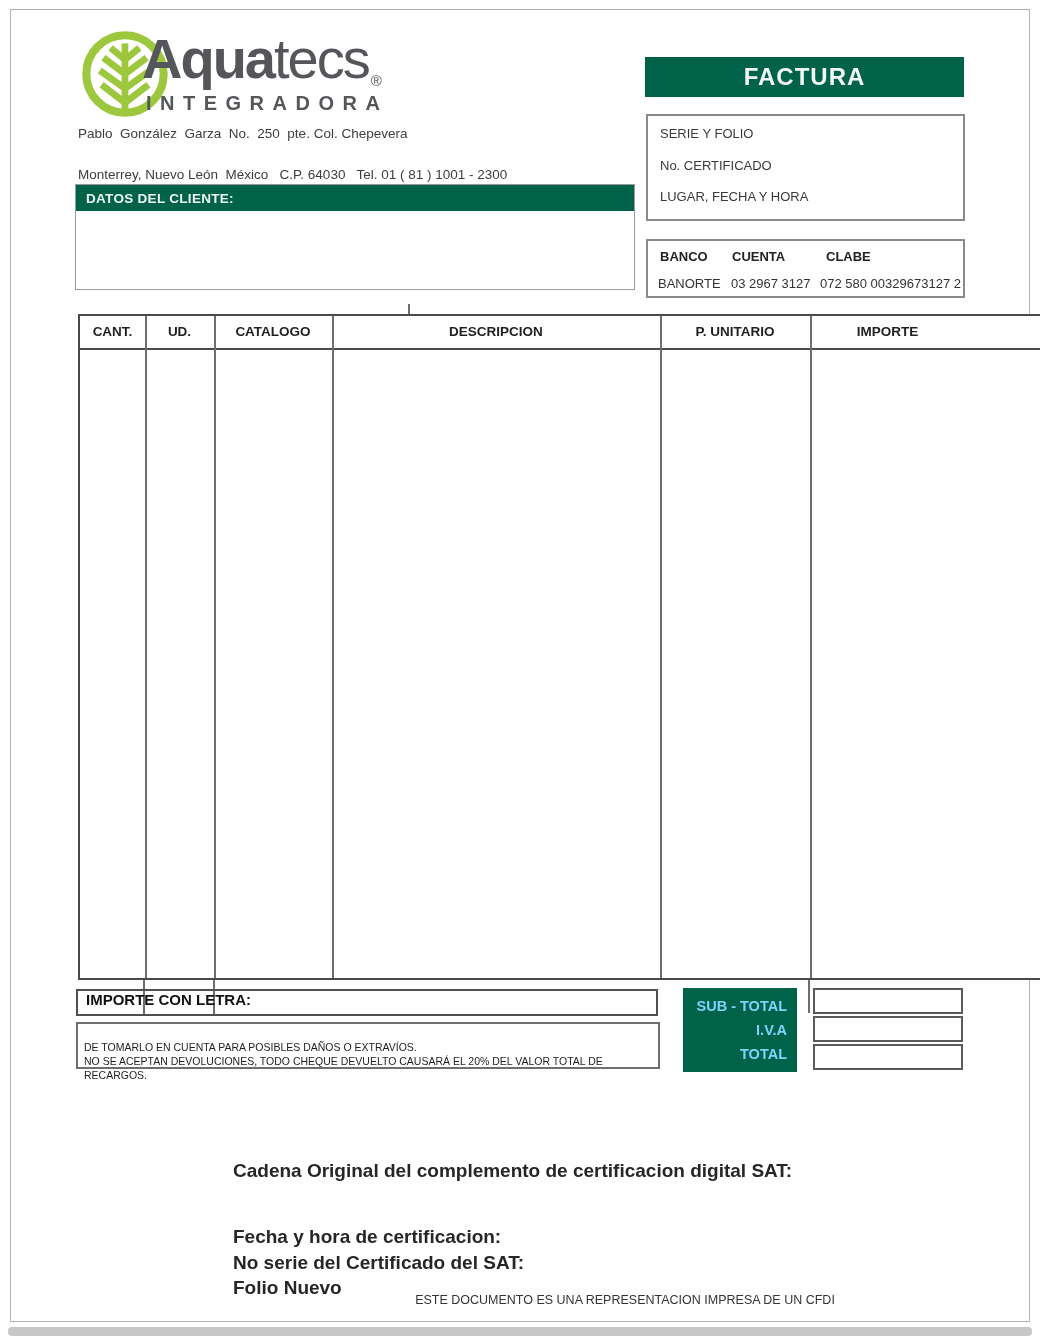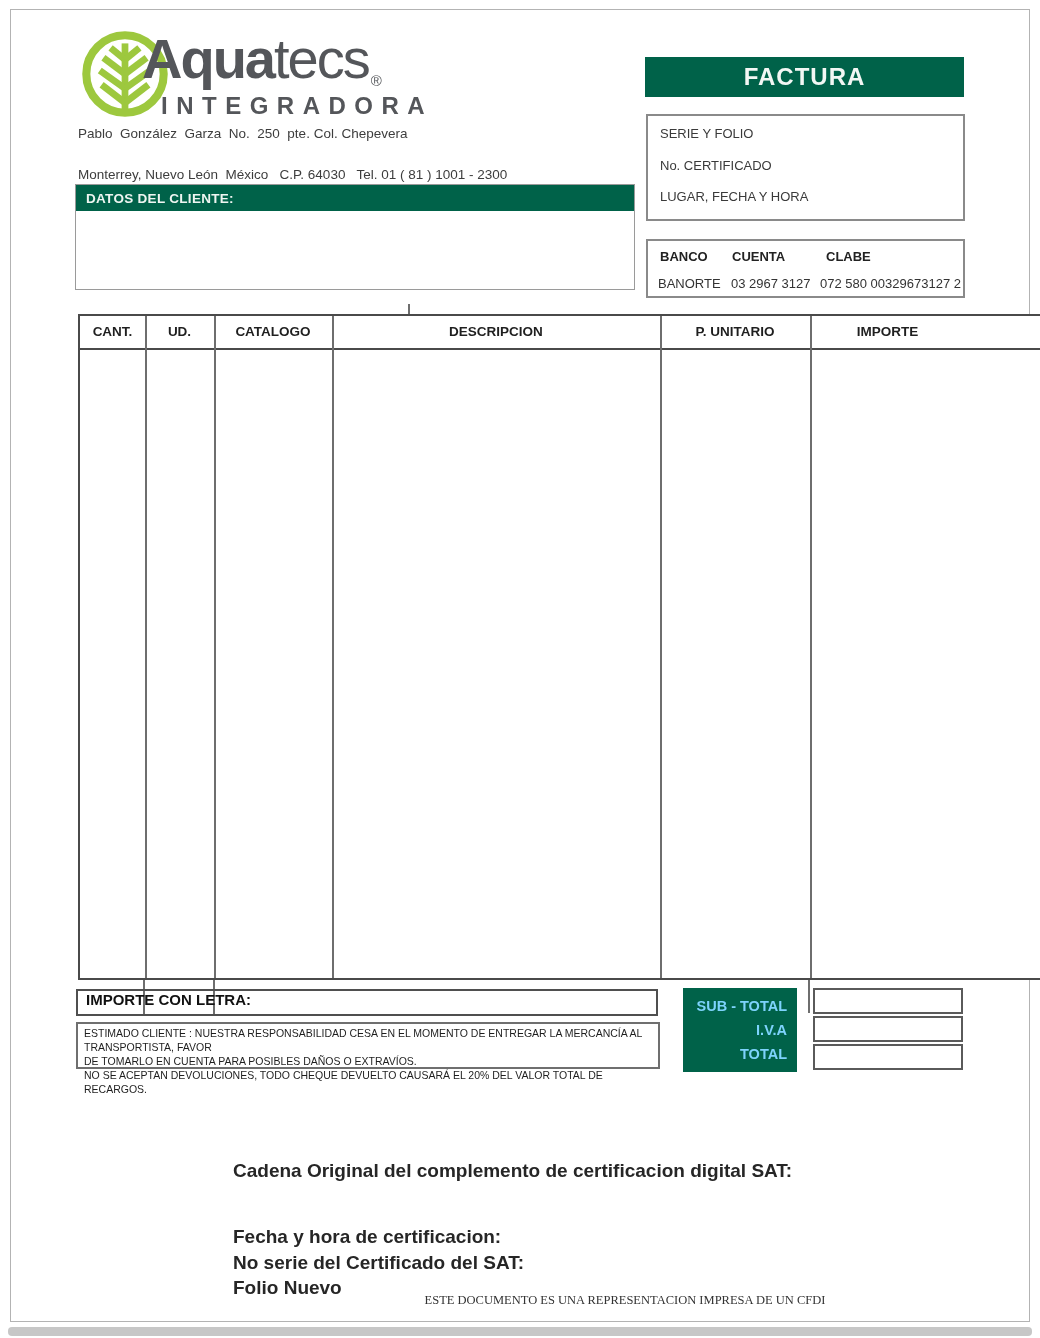--- a/index.html
+++ b/index.html
@@ -16,21 +16,21 @@
   body{font-family:"Liberation Sans", sans-serif;color:var(--text-main);}
   .screen{position:relative;width:1040px;height:1338px;background:#fff;overflow:hidden;}
   .sheet{position:absolute;left:10px;top:9px;width:1020px;height:1313px;border:1px solid #b3b3b3;background:#fff;}
 
   
   .logo-mark{position:absolute;left:80px;top:29px;width:90px;height:90px;}
   .wordmark{position:absolute;left:142px;top:26px;font-size:56px;letter-spacing:-2px;color:var(--wordmark-gray);white-space:nowrap;}
   .wordmark .w-bold{font-weight:700;}
   .wordmark .w-light{font-weight:400;}
   .wordmark .w-reg{font-size:15px;letter-spacing:0;vertical-align:-8px;margin-left:2px;}
-  .integradora{position:absolute;left:146px;top:92px;font-size:24px;font-weight:700;letter-spacing:8.5px;color:var(--wordmark-gray);white-space:nowrap;margin-left:15px;}
+  .integradora{position:absolute;left:146px;top:92px;font-size:20px;font-weight:700;letter-spacing:8.5px;color:var(--wordmark-gray);white-space:nowrap;}
 
   
   .address{position:absolute;left:78px;top:124px;font-size:13.5px;line-height:20.5px;color:#3d3d3d;white-space:pre;}
 
   
   .factura-bar{position:absolute;left:645px;top:57px;width:319px;height:40px;background:var(--brand-green);
     display:flex;align-items:center;justify-content:center;color:#f2f7f4;font-size:24px;font-weight:700;letter-spacing:1px;}
 
   
   .serie-box{position:absolute;left:646px;top:114px;width:319px;height:107px;border:2px solid var(--box-border);background:#fff;}
@@ -80,21 +80,21 @@
   .totals-green{position:absolute;left:683px;top:988px;width:114px;height:84px;background:var(--brand-green);
     display:flex;flex-direction:column;justify-content:space-around;align-items:flex-end;padding:6px 10px;}
   .totals-green .t-label{color:#7dd3fc;font-size:14.5px;font-weight:700;white-space:nowrap;}
   .tv{position:absolute;left:813px;width:150px;height:26px;border:2px solid #5a5a5a;background:#fff;
     font-size:13px;display:flex;align-items:center;justify-content:flex-end;padding-right:6px;}
   .tv1{top:988px;} .tv2{top:1016px;} .tv3{top:1044px;}
 
   
   .sat-label{position:absolute;left:233px;font-size:19px;font-weight:700;color:#262626;white-space:nowrap;}
   .sat1{top:1160px;} .sat2{top:1226px;} .sat3{top:1252px;} .sat4{top:1277px;}
-  .cfdi-note{position:absolute;left:210px;top:1293px;width:830px;text-align:center;font-size:12.5px;color:#333;font-family:Liberation Serif, serif;}
+  .cfdi-note{position:absolute;left:210px;top:1293px;width:830px;text-align:center;font-size:12.5px;color:#333;}
 
   .bottom-strip{position:absolute;left:8px;right:8px;top:1327px;height:9px;background:#c7c7c7;border-radius:4px;}
 </style>
 </head>
 <body>
 
 <div class="screen">
   <div class="sheet"></div>
 
   <div class="logo-mark">
@@ -158,21 +158,21 @@
   <div class="catalogo-stub"></div>
   <div class="stub stub-a"></div>
   <div class="stub stub-b"></div>
   <div class="stub stub-c"></div>
 
   <div class="letra-box">
     <span>IMPORTE CON LETRA:</span>
   </div>
 
   <div class="notice-box">
-    <span>ESTIMADO CLIENTE : NUESTRA  RESPONSABILIDAD  CESA EN  EL MOMENTO  DE  ENTREGAR  LA MERCANCÍA  AL TRANSPORTISTA, FAVOR</span><br>
+    <br>
     <span>DE TOMARLO  EN CUENTA PARA POSIBLES DAÑOS O EXTRAVÍOS.</span><br>
     <span>NO SE ACEPTAN DEVOLUCIONES, TODO CHEQUE DEVUELTO CAUSARÁ EL 20% DEL VALOR TOTAL DE RECARGOS.</span>
   </div>
 
   <div class="totals-green">
     <div class="t-label">SUB - TOTAL</div>
     <div class="t-label">I.V.A</div>
     <div class="t-label">TOTAL</div>
   </div>
   <div class="tv tv1"></div>

